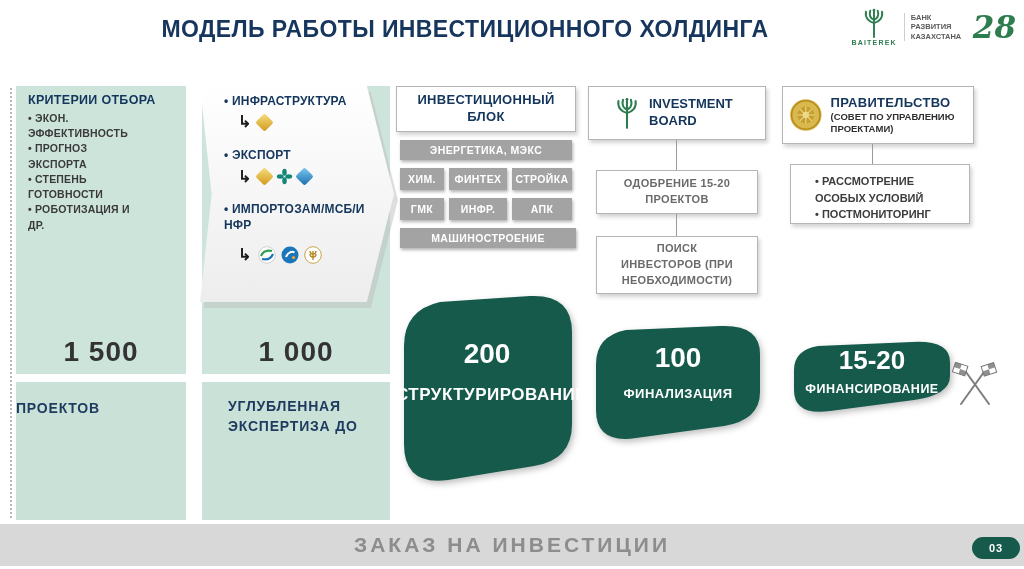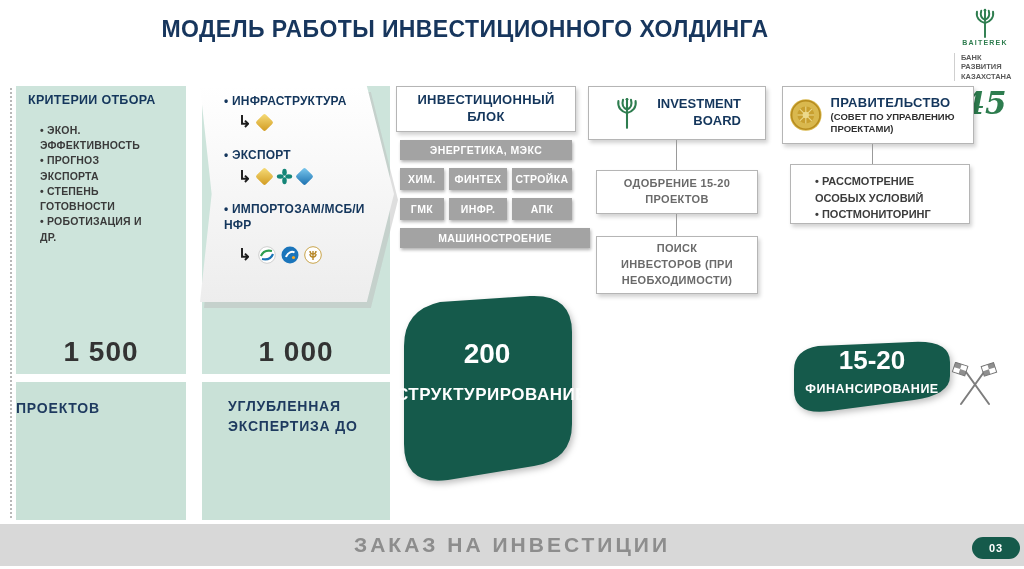--- a/index.html
+++ b/index.html
@@ -3,41 +3,41 @@
 <meta charset="utf-8">
 <style>
   * { box-sizing: border-box; }
   body { margin:0; width:1024px; height:569px; background:#fff; overflow:hidden;
          font-family:"Liberation Sans", sans-serif; }
   .slide { position:relative; width:1024px; height:569px; }
 
   
   .title { position:absolute; top:16px; left:70px; width:790px; text-align:center;
            font-size:23px; font-weight:700; color:#17365d; letter-spacing:.4px; }
-  .brand { position:absolute; top:8px; right:8px; display:flex; align-items:center; gap:7px;flex-direction:column; }
+  .brand { position:absolute; top:8px; right:8px; display:flex; align-items:center; gap:7px; }
   .brand-tree-wrap { display:flex; flex-direction:column; align-items:center; }
   .brand-name { font-size:7px; font-weight:700; color:#2e7d4f; letter-spacing:1.2px; margin-top:1px; }
   .brand-bank { width:62px; font-size:7.5px; font-weight:700; color:#5a5a5a; line-height:1.25;
                 border-left:1px solid #cfcfcf; padding-left:6px; }
   .brand-25 { font-family:"DejaVu Serif", serif; font-style:italic; font-weight:700;
               font-size:31px; color:#2e7d4f; line-height:1; }
 
   .dotline { position:absolute; left:10px; top:88px; height:430px; border-left:2px dotted #b8b8b8; }
 
   
   .panel { position:absolute; background:#cde4db; }
   #p1a { left:16px;  top:86px;  width:170px; height:288px; }
   #p1b { left:16px;  top:382px; width:170px; height:138px; background:#c9e1d7; }
   #p2a { left:202px; top:86px;  width:188px; height:288px; }
   #p2b { left:202px; top:382px; width:188px; height:138px; background:#c9e1d7; }
 
   .logo-row { display:flex; align-items:center; gap:6px; padding:8px 6px 0 12px; }
   .bgov-name { font-size:16px; font-weight:700; color:#0e2b4d; letter-spacing:.5px; }
   .crit-head { font-size:12.5px; font-weight:700; color:#14365c; padding:7px 0 4px 12px; letter-spacing:.3px; }
-  .crit-list { margin:12px; padding:0 6px 0 12px; list-style:none; }
+  .crit-list { margin:0; padding:0 6px 0 12px; list-style:none; }
   .crit-list li { font-size:10.5px; font-weight:700; color:#3a3a3a; line-height:1.45;
                   letter-spacing:.2px; max-width:118px; }
   .crit-list li::before { content:"•  "; }
   .count { position:absolute; bottom:6px; left:0; right:0; text-align:center;
            font-size:28px; font-weight:700; color:#333; letter-spacing:1px; }
   .stage-label { padding-top:16px; font-size:14px; font-weight:700;
                  color:#1e3a5f; letter-spacing:.8px; line-height:1.45; }
   #p2b .stage-label { padding:14px 26px 0 26px; }
 
   
@@ -55,21 +55,21 @@
   .dia-gold { background:linear-gradient(135deg,#f7dd7a,#d19a1f); }
   .dia-blue { background:linear-gradient(135deg,#7cc9ef,#1a6fae); }
 
   
   .wbox { position:absolute; background:#fff; border:1px solid #b5b5b5;
           box-shadow:2px 3px 4px rgba(0,0,0,.18); display:flex; align-items:center;
           justify-content:center; text-align:center; }
   #invhead { left:396px; top:86px; width:180px; height:46px; }
   #invhead span { width:140px; font-size:13px; font-weight:700; color:#14365c; line-height:1.3; letter-spacing:.3px; }
   #ibhead { left:588px; top:86px; width:178px; height:54px; gap:8px; }
-  #ibhead .hd { width:92px; font-size:13px; font-weight:700; color:#14365c; line-height:1.3; text-align:right; }
+  #ibhead .hd { width:92px; font-size:13px; font-weight:700; color:#14365c; line-height:1.3; text-align:left; }
   #ib1 { left:596px; top:170px; width:162px; height:44px; }
   #ib2 { left:596px; top:236px; width:162px; height:58px; }
   .graytext { width:122px; font-size:11px; font-weight:700; color:#6a6a6a; line-height:1.45; letter-spacing:.3px; }
   #govhead { left:782px; top:86px; width:192px; height:58px; gap:8px; padding:0 6px; }
   .gov-hd-txt { width:138px; text-align:left; }
   .gov-title { font-size:13px; font-weight:700; color:#14365c; letter-spacing:.3px; }
   .gov-sub { font-size:9.5px; font-weight:700; color:#2f2f2f; line-height:1.25; margin-top:1px; }
   #govbox { left:790px; top:164px; width:180px; height:60px; display:block; padding:8px 24px; text-align:left; }
   #govbox div { font-size:11px; font-weight:700; color:#3c3c3c; line-height:1.5; }
   #govbox div::before { content:"•  "; }
@@ -79,21 +79,21 @@
   #v3 { left:872px; top:144px; height:20px; }
 
   
   .tags { position:absolute; left:400px; top:140px; width:172px; }
   .tag { background:#a3a3a3; color:#fff; font-weight:700; font-size:10.5px; letter-spacing:.4px;
          display:flex; align-items:center; justify-content:center;
          box-shadow:1px 2px 3px rgba(0,0,0,.3); height:20px; }
   .tag-full { margin-bottom:8px; }
   .tag-grid { display:grid; grid-template-columns:44px 58px 1fr; gap:5px; margin-bottom:8px; }
   .tag-grid .tag { height:22px; }
-  .tag-mash { width:190px; margin:2px auto 12px auto; }
+  .tag-mash { width:176px; margin:2px auto 12px auto; }
 
   
   .funnel { position:absolute; }
   .funnel svg { filter:drop-shadow(2px 3px 3px rgba(0,0,0,.25)); display:block; }
   .fnum { position:absolute; left:0; width:100%; text-align:center; color:#fff; font-weight:700; }
   .fstage { position:absolute; left:0; width:100%; text-align:center; color:#fff; font-weight:700; letter-spacing:.5px; }
   #fun3 { left:396px; top:286px; width:182px; height:208px; }
   #fun3 .fnum { top:52px; font-size:28px; }
   #fun3 .fstage { top:99px; font-size:17px; }
   #fun4 { left:588px; top:318px; width:180px; height:134px; }
@@ -158,21 +158,21 @@
   <div class="title">МОДЕЛЬ РАБОТЫ ИНВЕСТИЦИОННОГО ХОЛДИНГА</div>
 
   <div class="brand">
     <div class="brand-tree-wrap">
       <svg width="26" height="30">
           <use href="#tree"></use>
         </svg>
       <div class="brand-name">BAITEREK</div>
     </div>
     <div class="brand-bank">БАНК РАЗВИТИЯ КАЗАХСТАНА</div>
-    <div class="brand-25">45</div>
+    <div class="brand-25">28</div>
   </div>
 
   <div class="dotline"></div>
 
   <div class="panel" id="p1a">
     <div class="crit-head">КРИТЕРИИ ОТБОРА</div>
     <ul class="crit-list">
       <li>ЭКОН. ЭФФЕКТИВНОСТЬ</li>
       <li>ПРОГНОЗ ЭКСПОРТА</li>
       <li>СТЕПЕНЬ ГОТОВНОСТИ</li>
@@ -264,20 +264,27 @@
     <span class="hd">INVESTMENT BOARD</span>
   </div>
   <div class="vline" id="v1"></div>
   <div class="wbox" id="ib1">
     <span class="graytext" style="width:108px">ОДОБРЕНИЕ 15-20 ПРОЕКТОВ</span>
   </div>
   <div class="vline" id="v2"></div>
   <div class="wbox" id="ib2">
     <span class="graytext">ПОИСК ИНВЕСТОРОВ (ПРИ НЕОБХОДИМОСТИ)</span>
   </div>
+  <div class="funnel" id="fun4">
+    <svg width="180" height="134" viewBox="0 0 180 134">
+      <path d="M38 12 Q8 18 8 46 L8 92 Q8 126 48 120 L136 108 Q172 102 172 74 L172 36 Q172 6 132 8 Z" fill="#155a4b"></path>
+    </svg>
+    <div class="fnum">100</div>
+    <div class="fstage">ФИНАЛИЗАЦИЯ</div>
+  </div>
 
   <div class="wbox" id="govhead">
     <svg width="34" height="34">
         <use href="#emblem"></use>
       </svg>
     <div class="gov-hd-txt">
       <div class="gov-title">ПРАВИТЕЛЬСТВО</div>
       <div class="gov-sub">(СОВЕТ ПО УПРАВЛЕНИЮ ПРОЕКТАМИ)</div>
     </div>
   </div>

